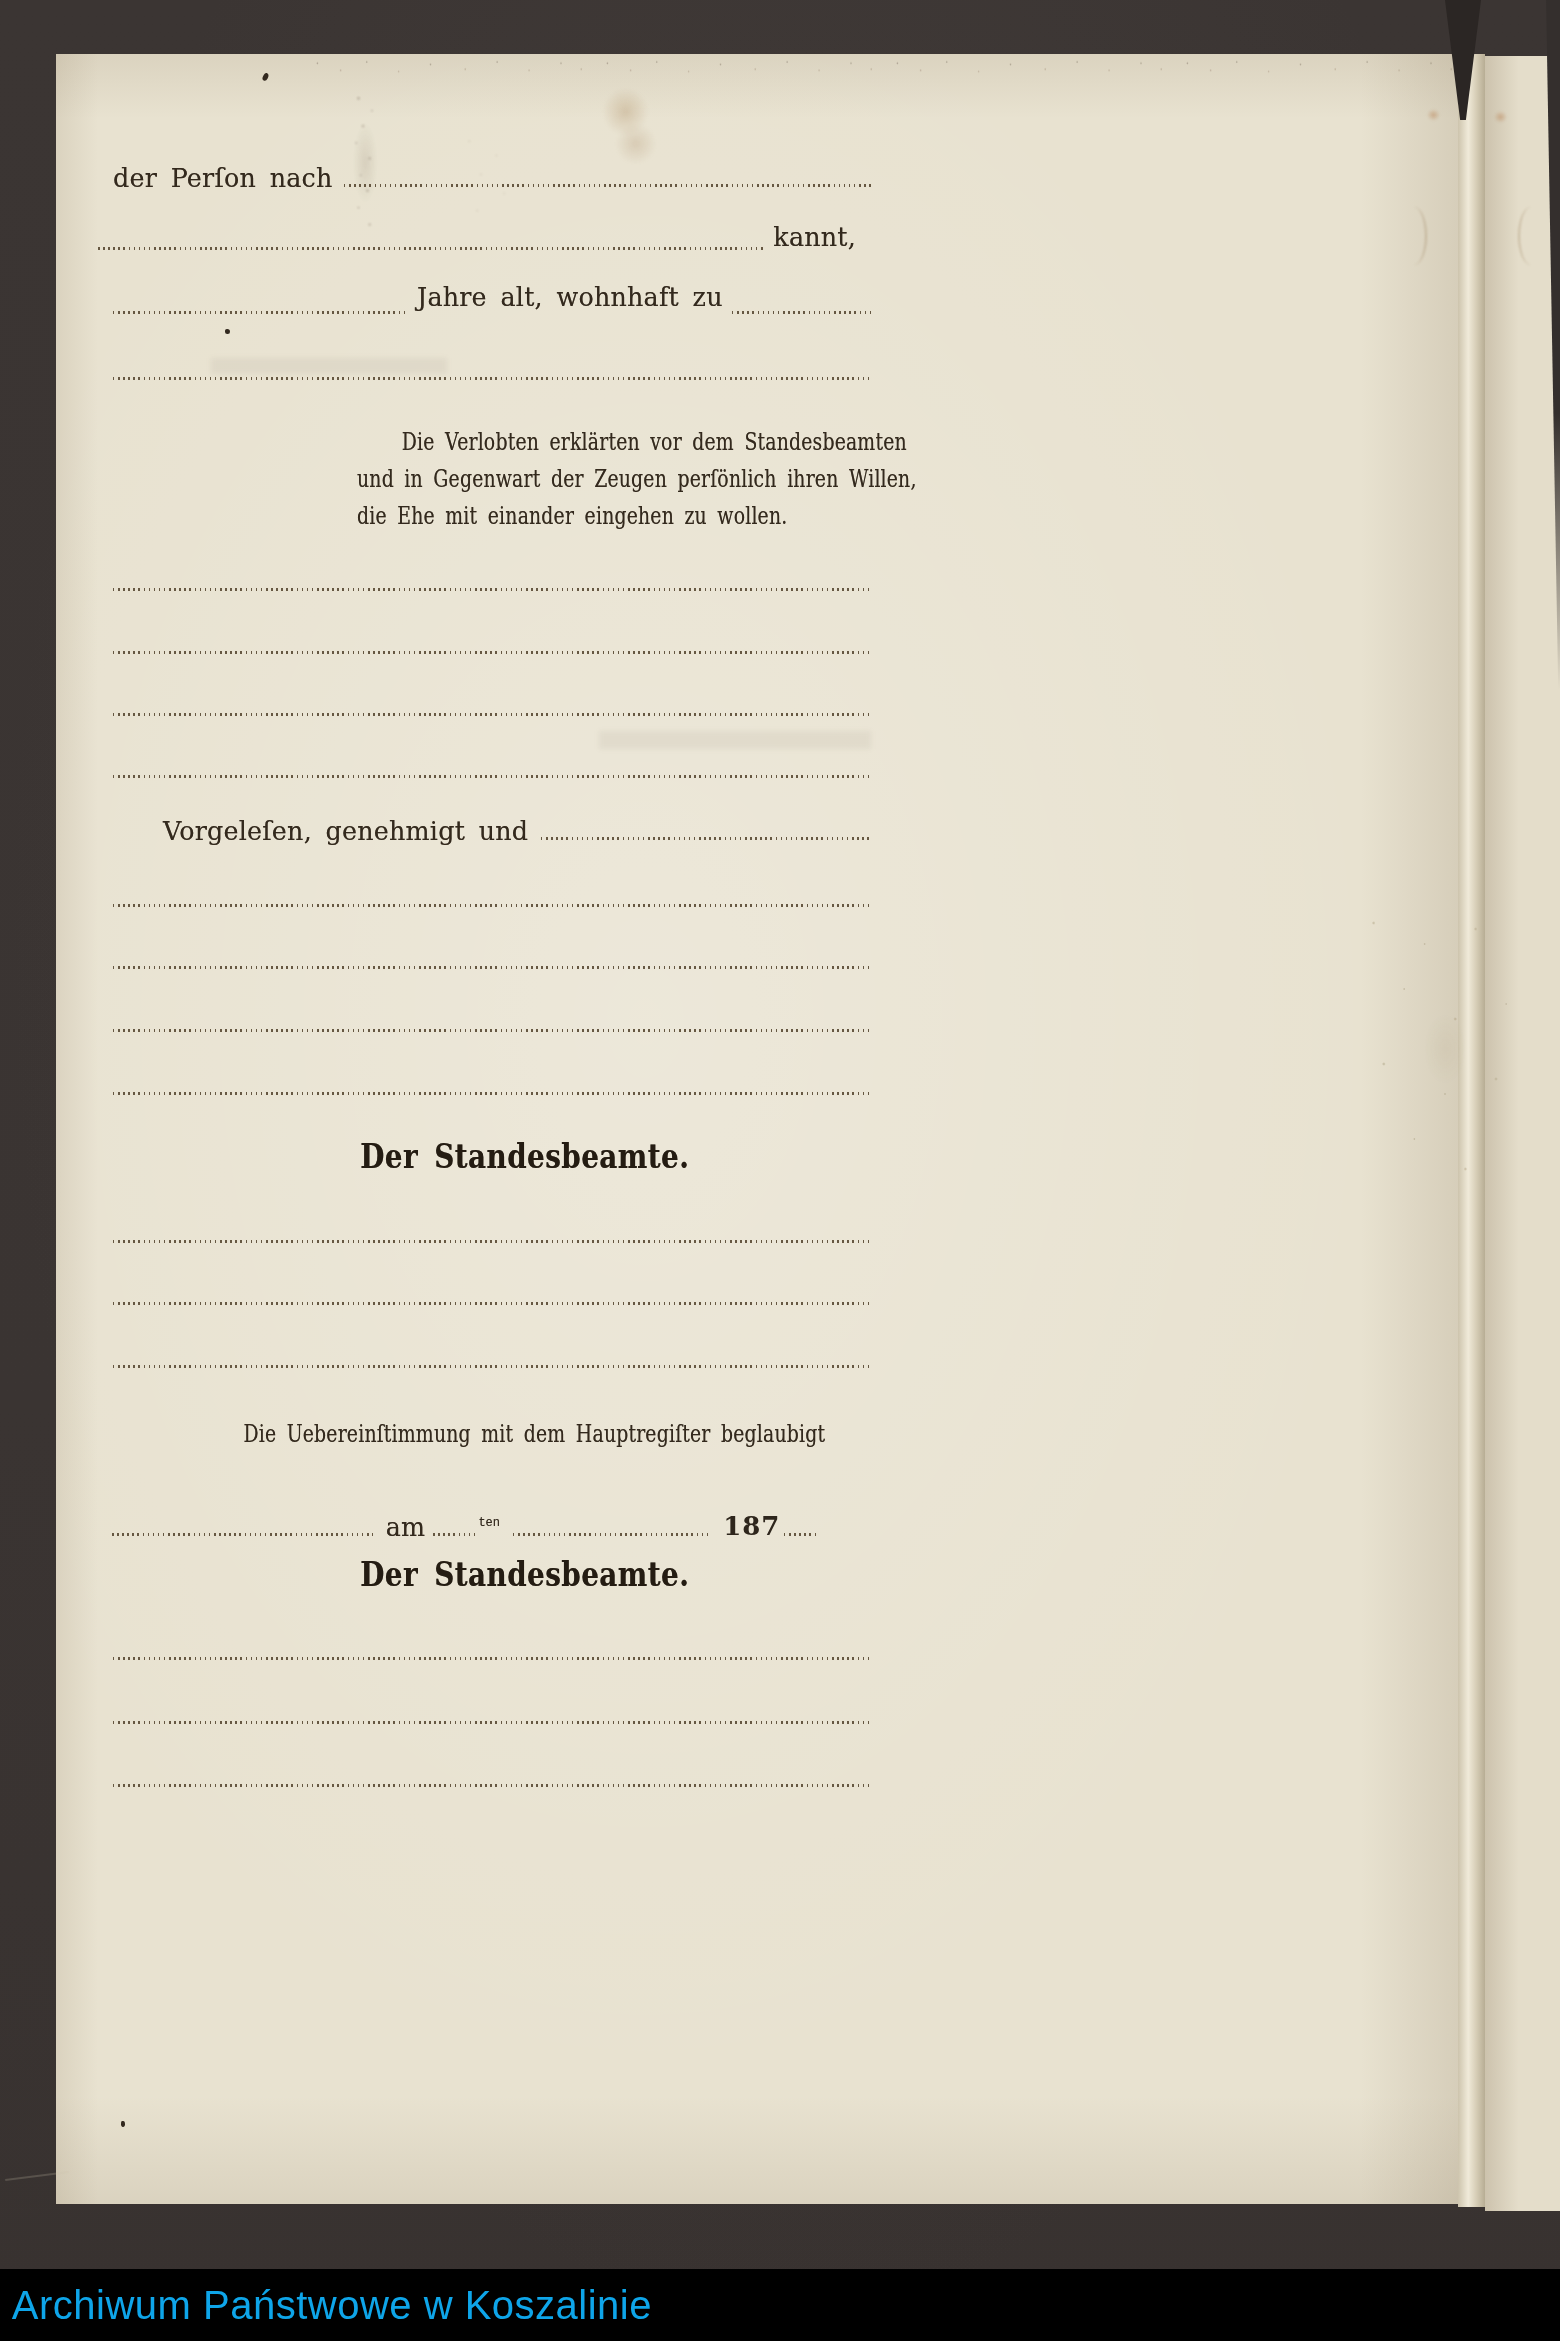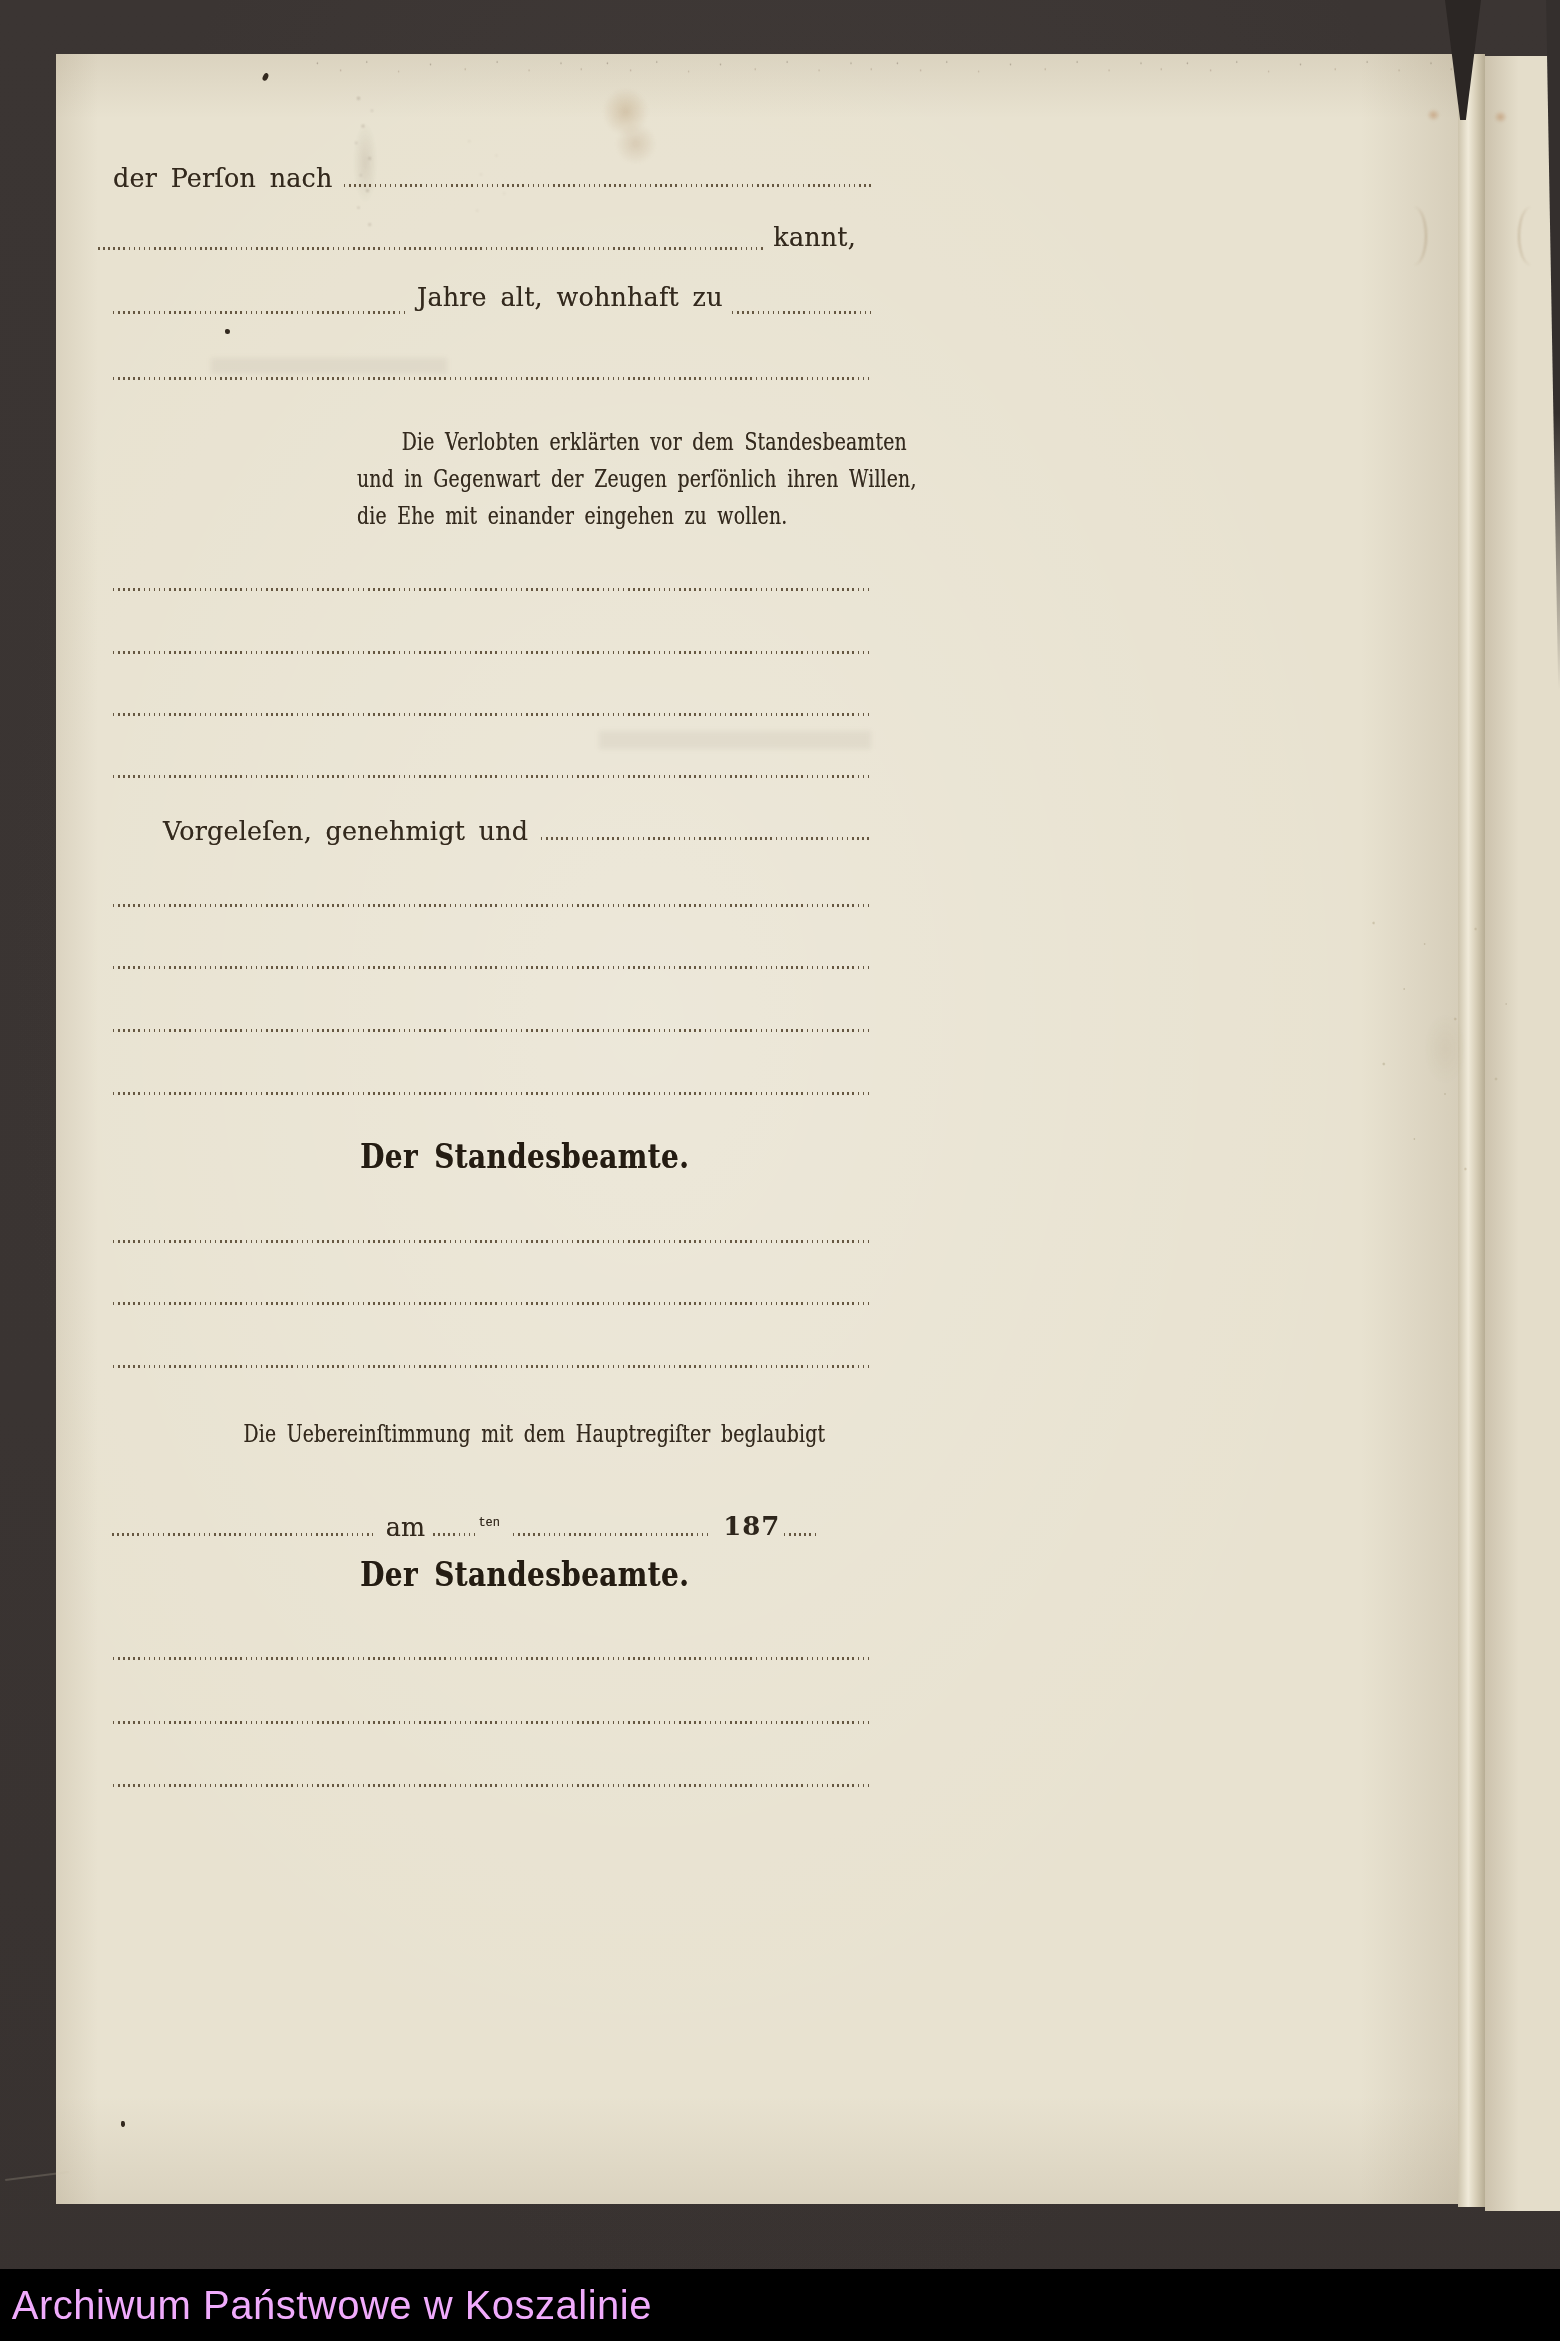--- a/index.html
+++ b/index.html
@@ -153,21 +153,21 @@
     background:radial-gradient(closest-side, rgba(180,120,70,.45), rgba(0,0,0,0)); }
   .speck { position:absolute; background:#33291f; border-radius:40% 60% 50% 50%; z-index:4; }
   .ghost { position:absolute; z-index:2; filter:blur(2.7px); background:rgba(100,90,70,.07); }
 
   
   .footer-bar {
     position:absolute; left:0; top:2269px; width:1560px; height:73px; background:#000000; z-index:10;
     display:flex; align-items:center;
   }
   .footer-bar .label {
-    font-family:"Liberation Sans", sans-serif; font-size:40px; color:#f0abfc;
+    font-family:"Liberation Sans", sans-serif; font-size:40px; color:#0ea5e9;
     padding-left:11.8px; letter-spacing:0.5px; white-space:nowrap;
   }
 </style>
 </head>
 <body>
 
 <div class="stage">
 
   <div class="page"></div>
   <div class="fold"></div>

